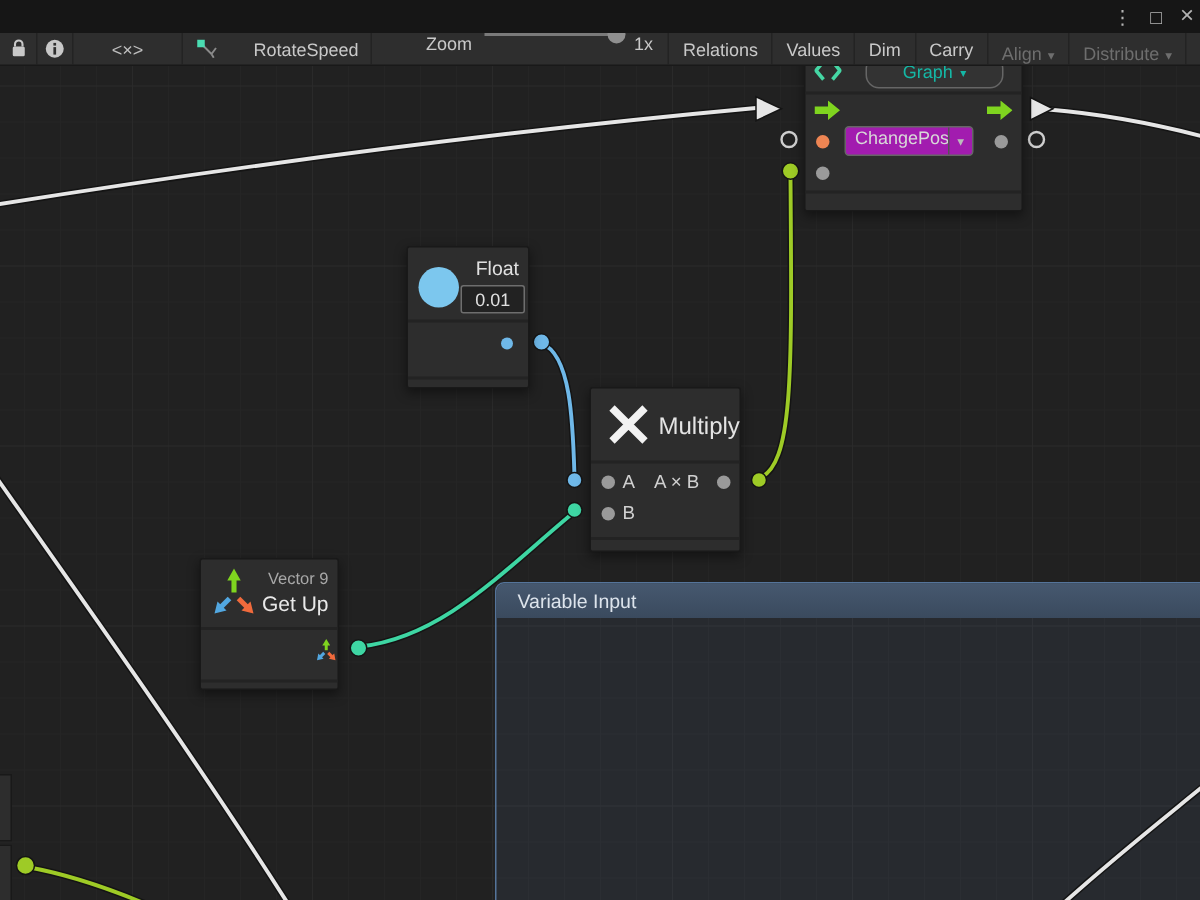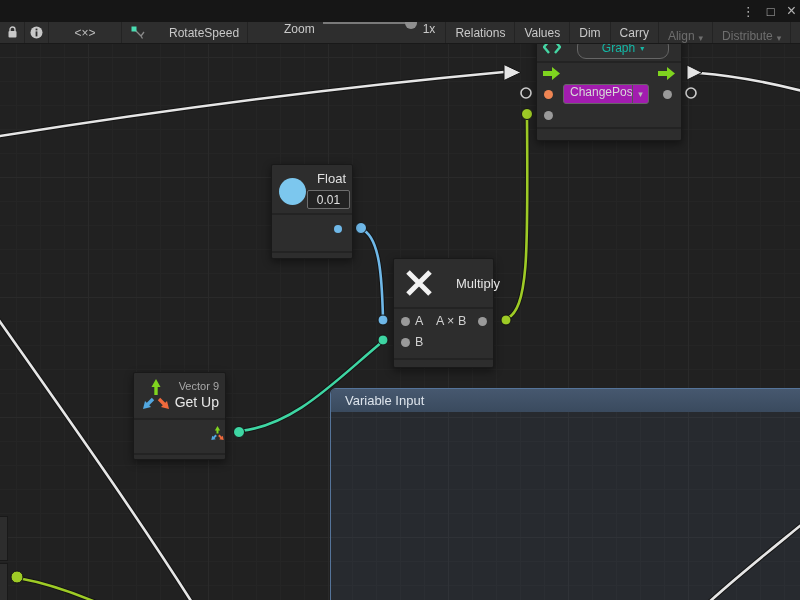--- a/index.html
+++ b/index.html
@@ -227,21 +227,21 @@
     </div>
     <div class="node-divider" style="top:48px"></div>
     <div class="port blue" style="left:62px; top:60px"></div>
     <div class="node-divider" style="top:86px"></div>
   </div>
 
   <div class="node" style="left:393px; top:214px; width:101px; height:110px">
     <svg style="position:absolute; left:11px; top:10px" width="28" height="28" viewBox="0 0 28 28">
       <path d="M3 3 L25 25 M25 3 L3 25" stroke="#f2f2f2" stroke-width="5" fill="none"></path>
     </svg>
-    <div class="nlabel" style="left:62px; top:17px; color:#e4e4e4; font-size:13px">Multiply</div>
+    <div class="nlabel" style="left:45px; top:17px; color:#e4e4e4; font-size:16px">Multiply</div>
     <div class="node-divider" style="top:48px"></div>
     <div class="port" style="left:6.5px; top:57.5px"></div>
     <div class="nlabel" style="left:21px; top:55px">A</div>
     <div class="nlabel" style="left:42px; top:55px">A × B</div>
     <div class="port" style="left:83.5px; top:57.5px"></div>
     <div class="port" style="left:6.5px; top:78.5px"></div>
     <div class="nlabel" style="left:21px; top:76px">B</div>
     <div class="node-divider" style="top:99px"></div>
   </div>
 

